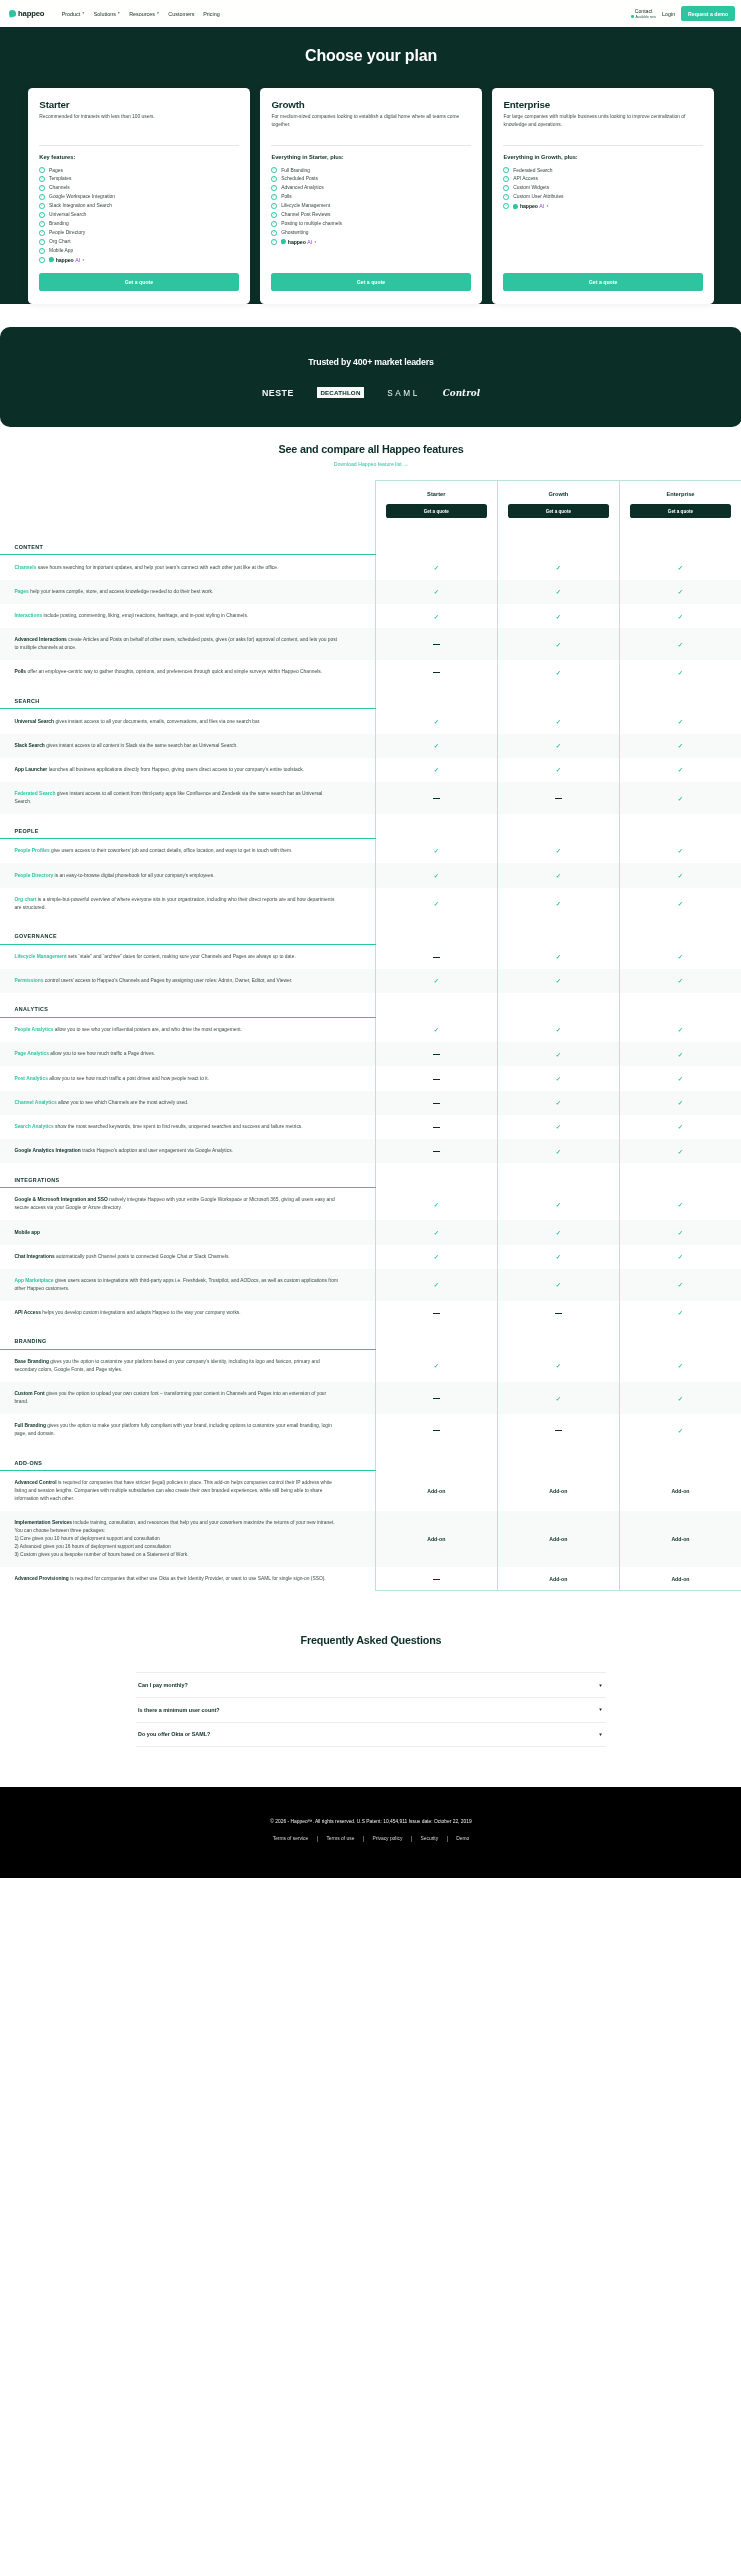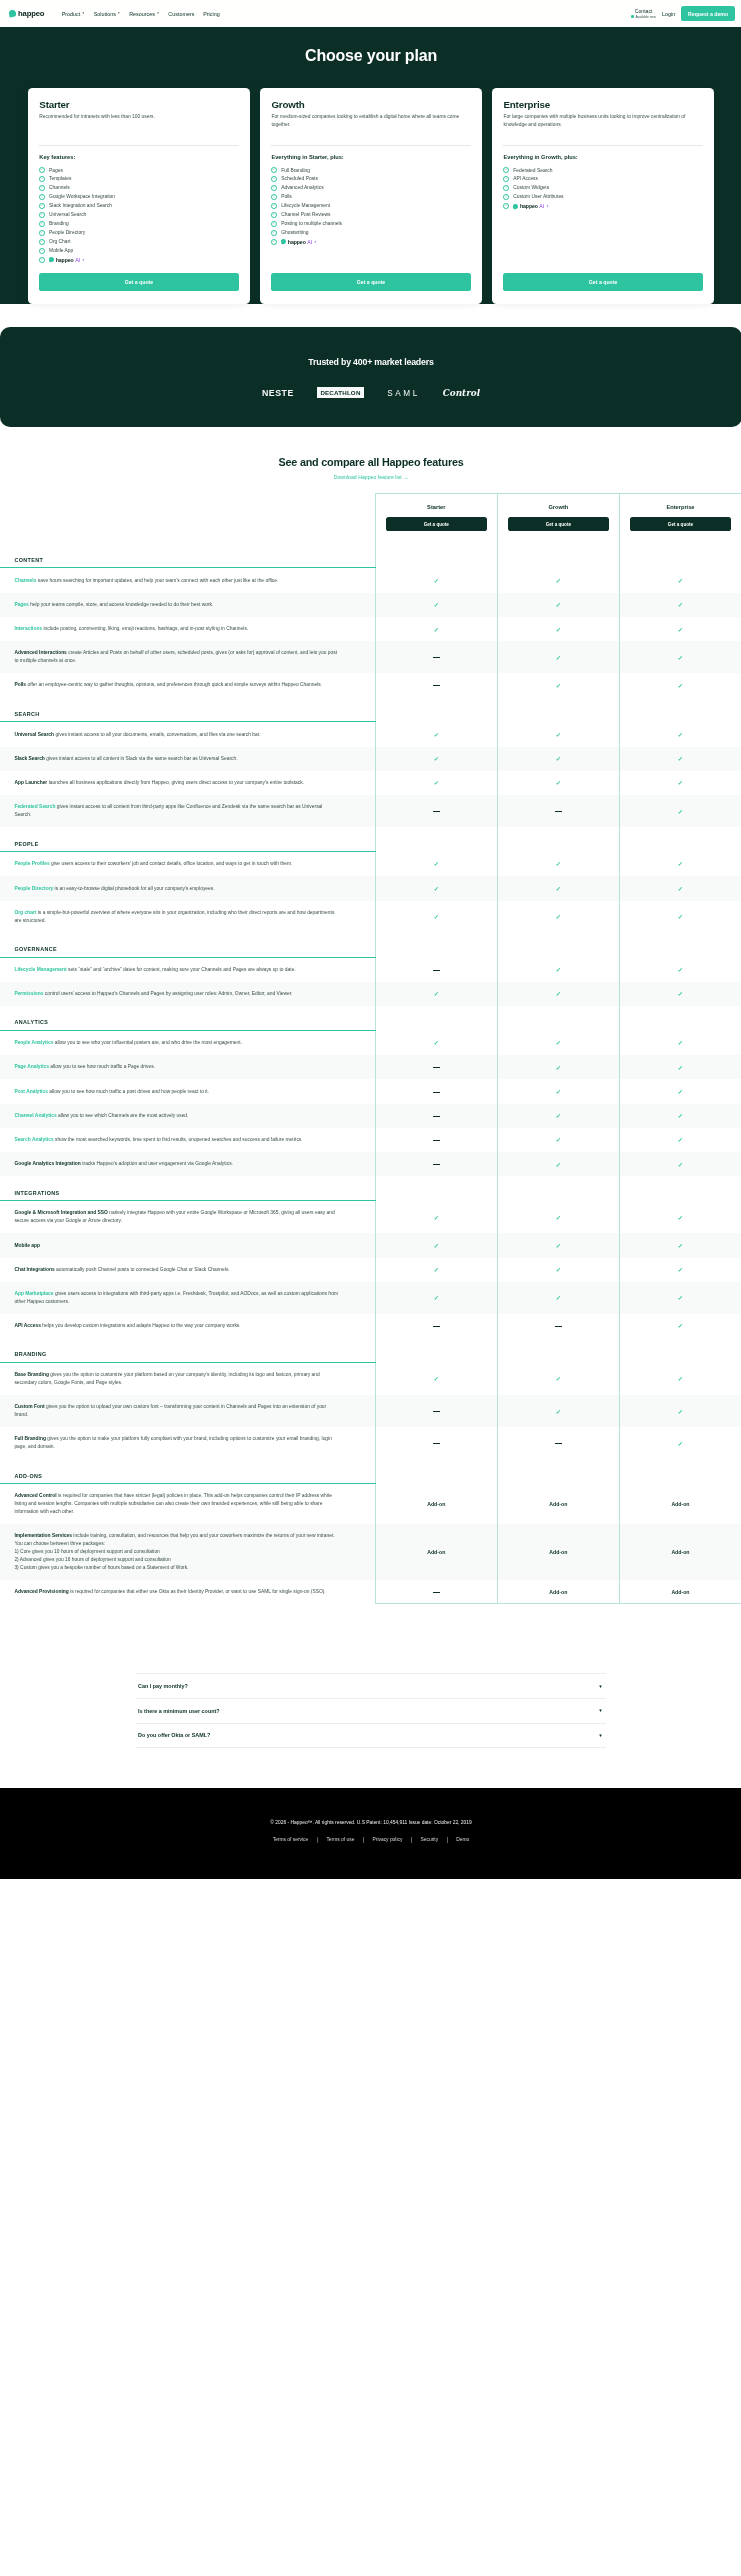--- a/index.html
+++ b/index.html
@@ -91,21 +91,21 @@
   .logos { margin-top: 19.6px; display: flex; justify-content: center; align-items: flex-end; gap: 23px; }
   .brand { color: #fff; opacity: .97; }
   .brand-neste { font-size: 8.8px; font-weight: 700; letter-spacing: 0.5px; font-family: "Liberation Sans", sans-serif; }
   .brand-decathlon {
     background: #fff; color: #0b2f27; font-size: 6.2px; font-weight: 800;
     padding: 2.1px 3.6px; letter-spacing: 0.2px;
   }
   .brand-gant { font-size: 8.2px; font-weight: 400; letter-spacing: 2.6px; }
   .brand-doctolib { font-size: 8.8px; font-family: "DejaVu Serif", serif; font-style: italic; font-weight: 600; }
   
-  .compare { padding-top: 29px; }
+  .compare { padding-top: 16px; }
   .compare h2 { text-align: center; font-size: 10.8px; font-weight: 700; letter-spacing: -0.2px; color: #0b2f27; }
   .compare-link {
     display: block; text-align: center; margin-top: 6.2px; font-size: 5.2px;
     color: #2ec4a0; text-decoration: none; cursor: pointer;
   }
   .table-zone { position: relative; margin-top: 13.4px; }
   .ctable { width: 742px; border-collapse: collapse; table-layout: fixed; }
   .ctable col.c-desc { width: 375px; }
   .ctable col.c-plan { width: 122px; }
   .ctable th, .ctable td { vertical-align: middle; }
@@ -617,20 +617,21 @@
             <td class="val-cell btm-mid"><span class="row-dash"></span></td>
             <td class="val-cell btm-mid"><span>Add-on</span></td>
             <td class="val-cell last btm-right"><span>Add-on</span></td>
           </tr>
         </tbody>
     </table>
   </div>
 </section>
 
 <section class="faq">
+  <h2>Frequently Asked Questions</h2>
   <div class="faq-list" id="faq-list">
       <div class="faq-item">
         <span class="faq-q">Can I pay monthly?</span>
         <span class="faq-caret">▼</span>
       </div>
       <div class="faq-item">
         <span class="faq-q">Is there a minimum user count?</span>
         <span class="faq-caret">▼</span>
       </div>
       <div class="faq-item">

